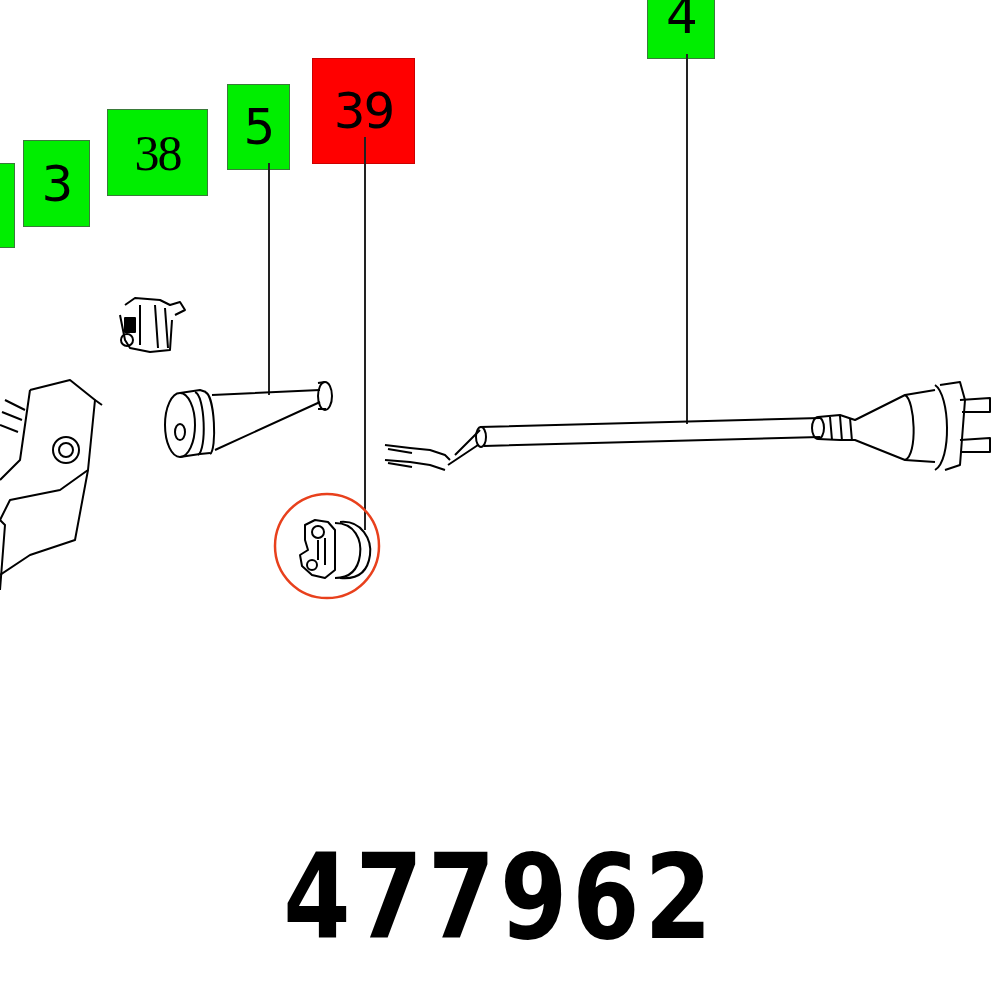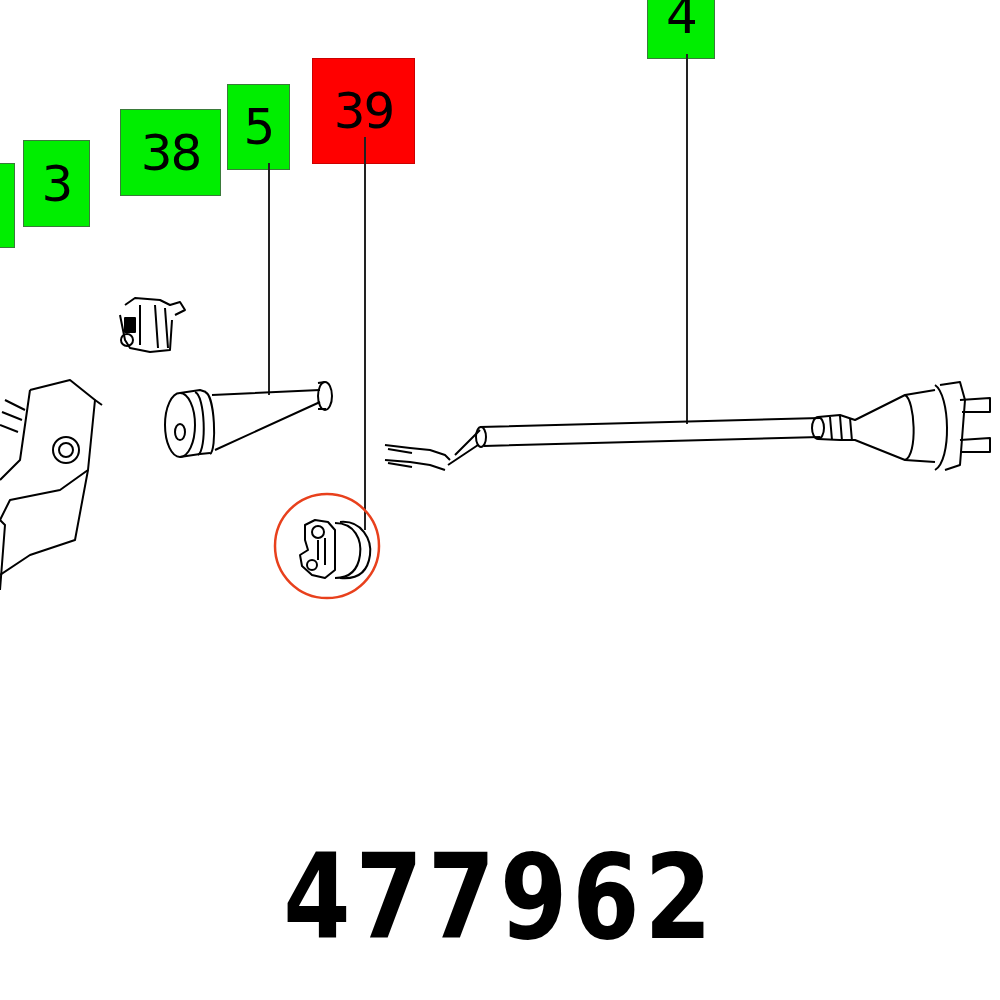--- a/index.html
+++ b/index.html
@@ -17,21 +17,21 @@
     font-family:"DejaVu Sans", sans-serif; font-weight:bold; font-size:118px;
     letter-spacing:6px; color:#000; transform:scaleX(0.82); transform-origin:center;
   }
   svg.drawing { position:absolute; left:0; top:0; }
 </style>
 </head>
 <body>
 
 <div class="label" style="left:-20px;top:163px;width:35px;height:85px;"></div>
 <div class="label" style="left:23px;top:140px;width:67px;height:87px;">3</div>
-<div class="label" style="left:120px;top:109px;width:101px;height:87px;">38</div>
+<div class="label" style="left:107px;top:109px;width:101px;height:87px;font-family:Liberation Serif, serif;">38</div>
 <div class="label" style="left:227px;top:84px;width:63px;height:86px;">5</div>
 <div class="label highlight" style="left:312px;top:58px;width:103px;height:106px;">39</div>
 <div class="label" style="left:647px;top:-28px;width:68px;height:87px;">4</div>
 
 <div class="leader" style="left:268px;top:163px;height:232px;"></div>
 <div class="leader" style="left:364px;top:137px;height:393px;"></div>
 <div class="leader" style="left:686px;top:54px;height:370px;"></div>
 
 <svg class="drawing" width="1000" height="1000" viewBox="0 0 1000 1000">
   <g fill="none" stroke="#000" stroke-width="2" stroke-linejoin="round">

